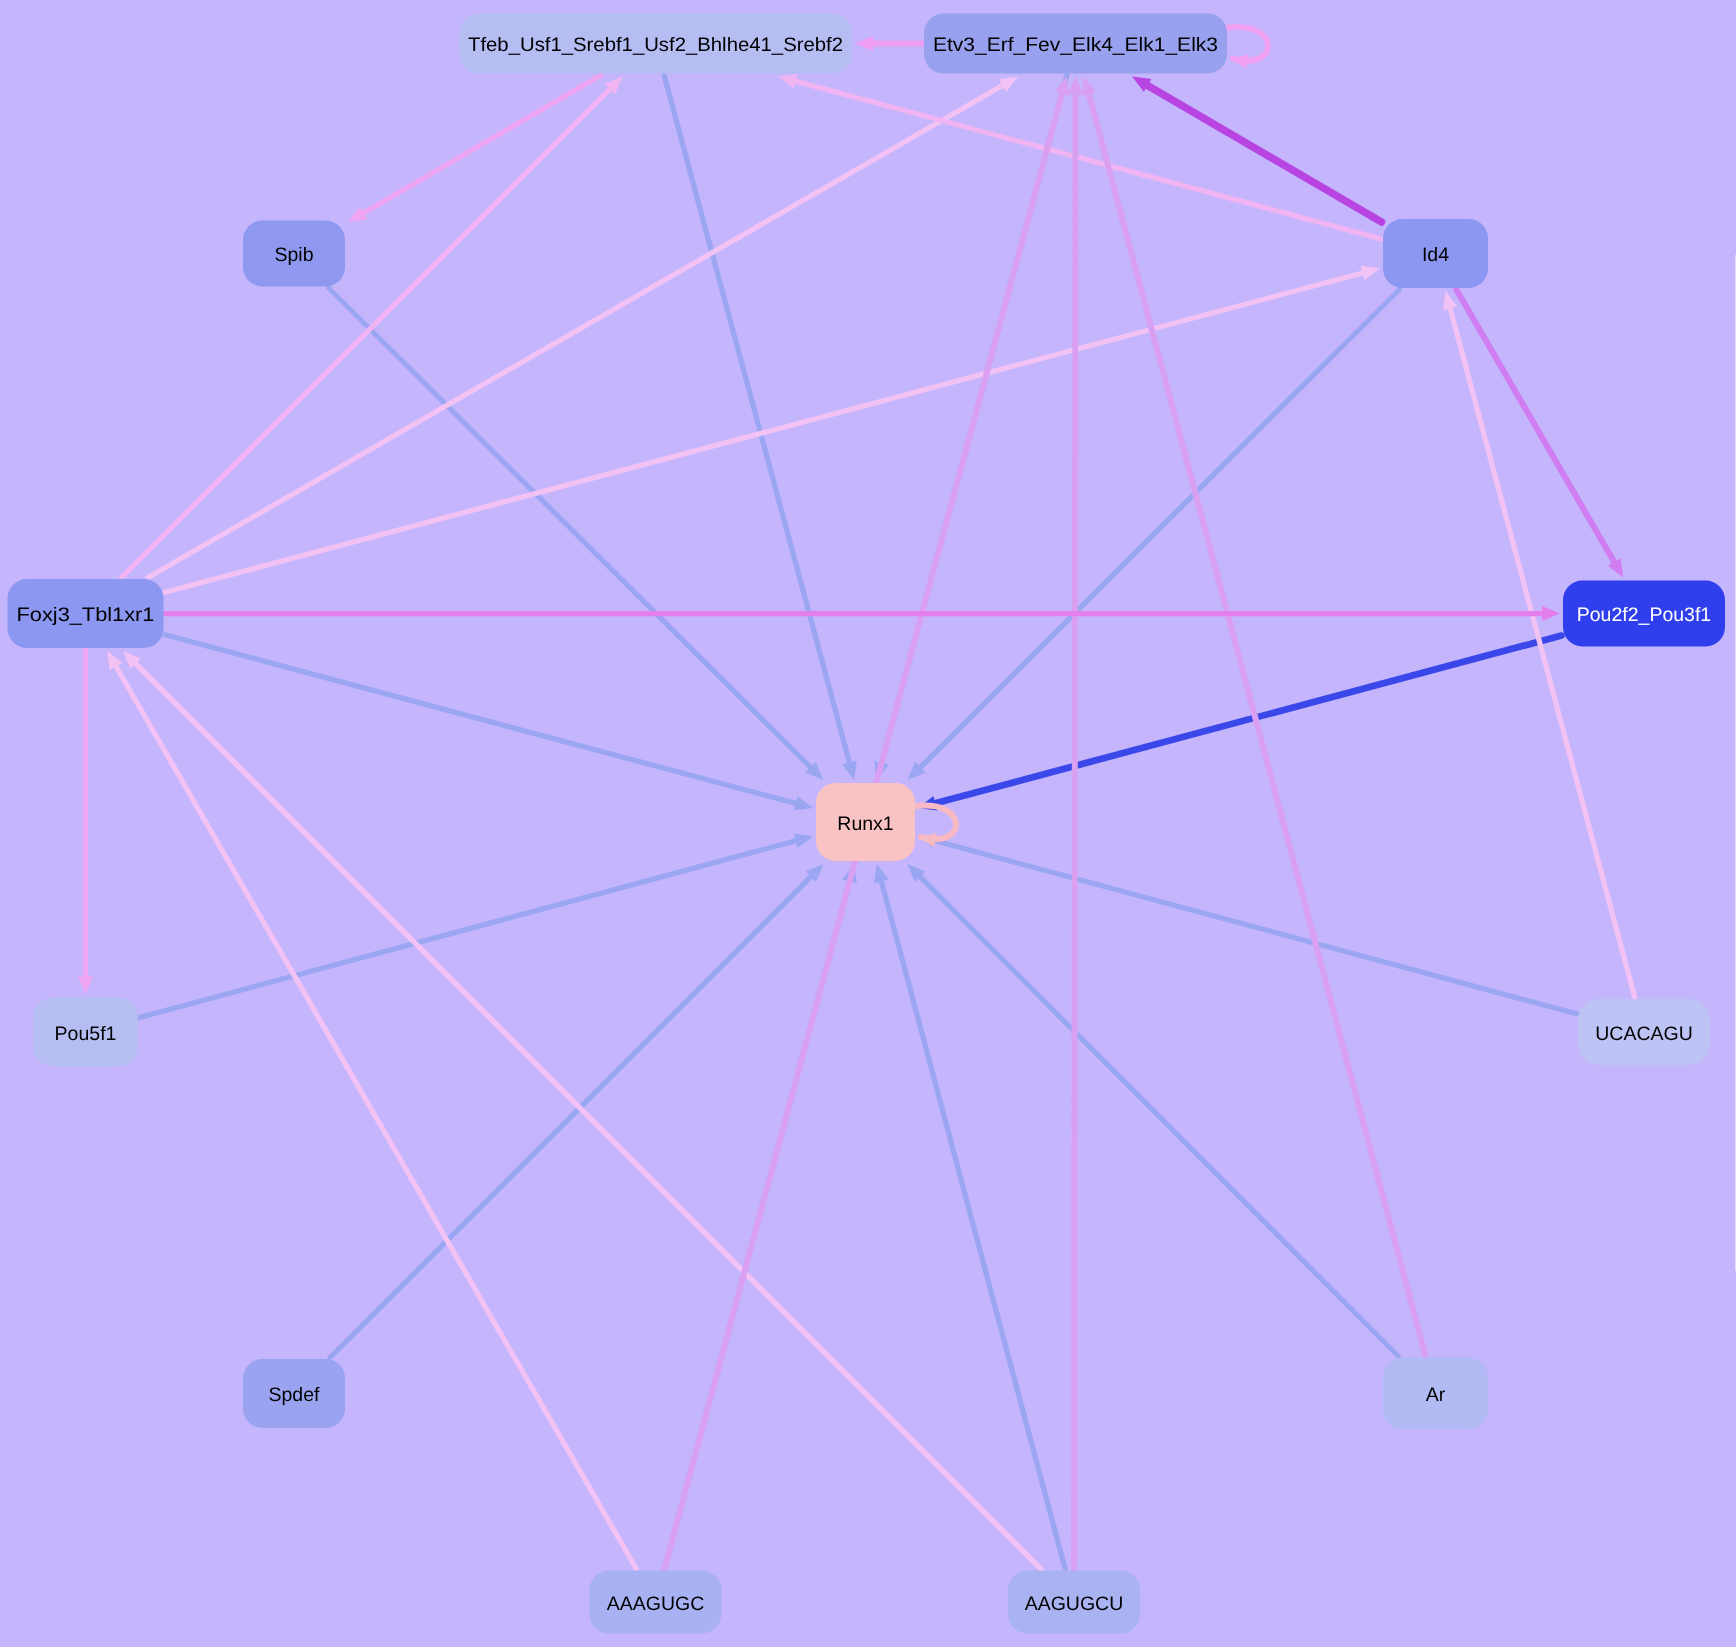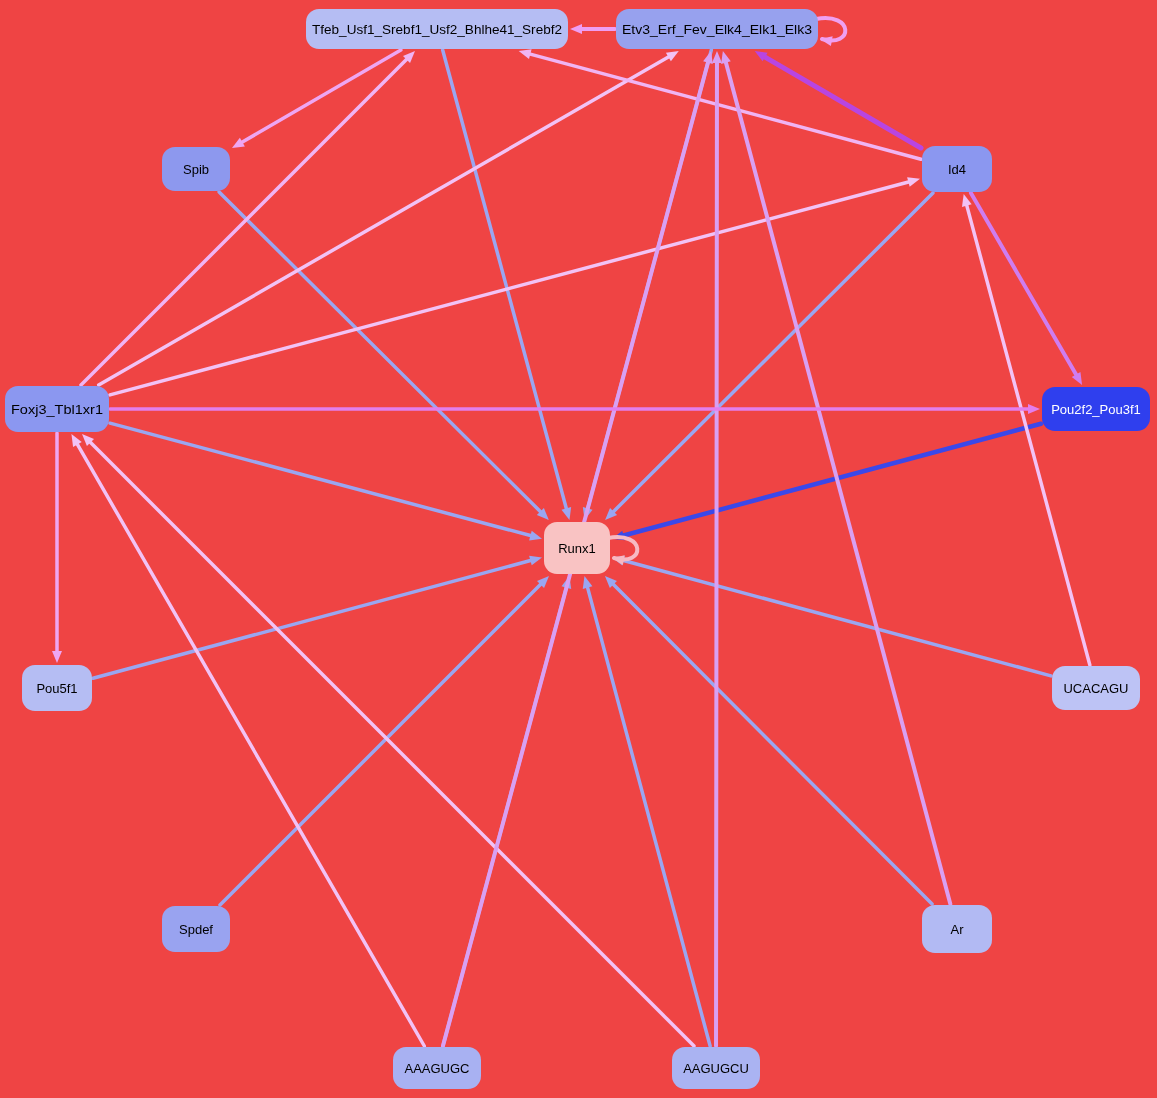--- a/index.html
+++ b/index.html
@@ -1,16 +1,16 @@
 <!DOCTYPE html>
 <html><head>
 <meta charset="utf-8">
 <style>
   html,body{margin:0;padding:0;background:#ffffff;}
-  #stage{position:relative;width:1157px;height:1098px;background:#ef4444;overflow:hidden;
+  #stage{position:relative;width:1157px;height:1098px;background:#c4b5fd;overflow:hidden;
          font-family:"Liberation Sans", sans-serif;}
   svg{position:absolute;left:0;top:0;}
   .node-rect{cursor:pointer;}
   .node-label{font-family:"Liberation Sans", sans-serif;pointer-events:none;}
 </style>
 </head>
 <body>
 
 <div id="stage">
   <svg id="net" xmlns="http://www.w3.org/2000/svg" width="1157" height="1098" viewBox="0 0 1157 1098">

